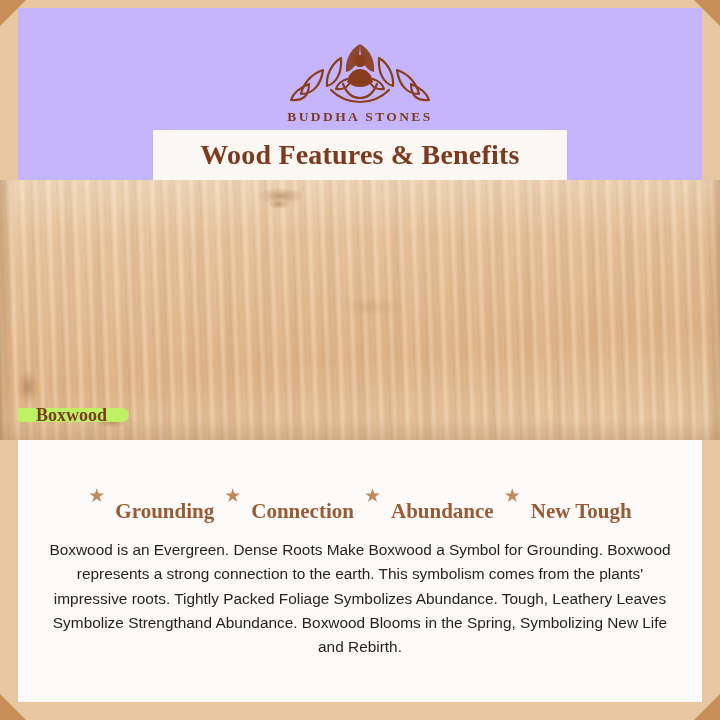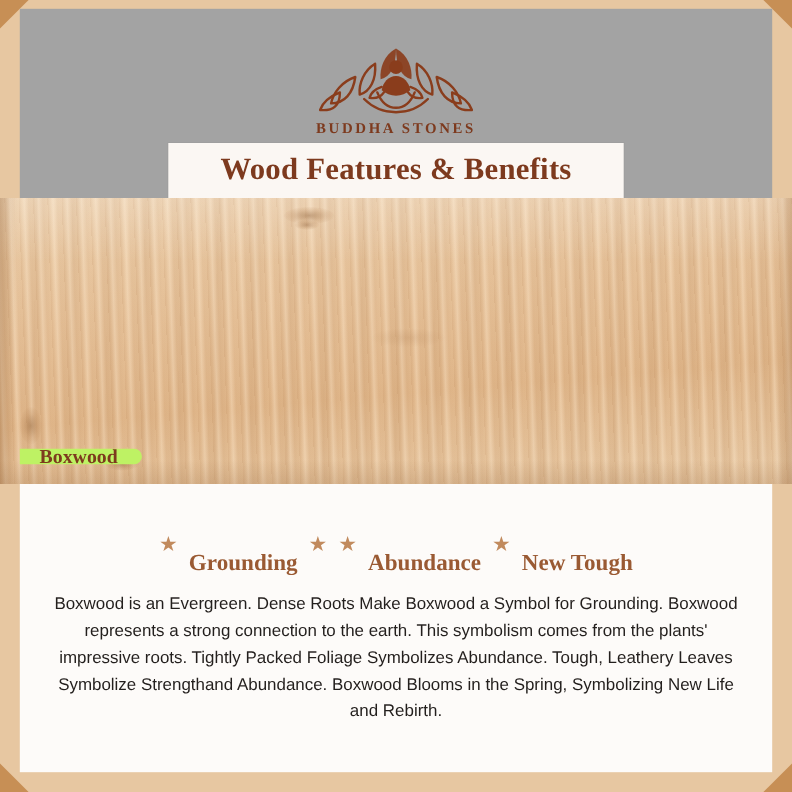--- a/index.html
+++ b/index.html
@@ -50,21 +50,21 @@
     border-left: 26px solid transparent;
   }
 
   
   .header {
     position: absolute;
     top: 8px;
     left: 18px;
     right: 18px;
     height: 172px;
-    background: #a3a3a3;
+    background: #c4b5fd;
     overflow: hidden;
   }
   .logo-wrap {
     position: absolute;
     top: 20px;
     left: 0; right: 0;
     text-align: center;
   }
   .logo-svg {
     display: block;
@@ -273,20 +273,21 @@
 
   <div class="wood-label">
     <span class="label-text">Boxwood</span>
   </div>
 
   <div class="body-panel">
     <div class="benefits">
       <span class="benefit-star">★</span>
       <span class="benefit-word">Grounding</span>
       <span class="benefit-star">★</span>
+      <span class="benefit-word">Connection</span>
       <span class="benefit-star">★</span>
       <span class="benefit-word">Abundance</span>
       <span class="benefit-star">★</span>
       <span class="benefit-word">New Tough</span>
     </div>
 
     <p class="description">Boxwood is an Evergreen. Dense Roots Make Boxwood a Symbol for Grounding. Boxwood represents a strong connection to the earth. This symbolism comes from the plants' impressive roots. Tightly Packed Foliage Symbolizes Abundance. Tough, Leathery Leaves Symbolize Strengthand Abundance. Boxwood Blooms in the Spring, Symbolizing New Life and Rebirth.</p>
   </div>
 
 </div>

